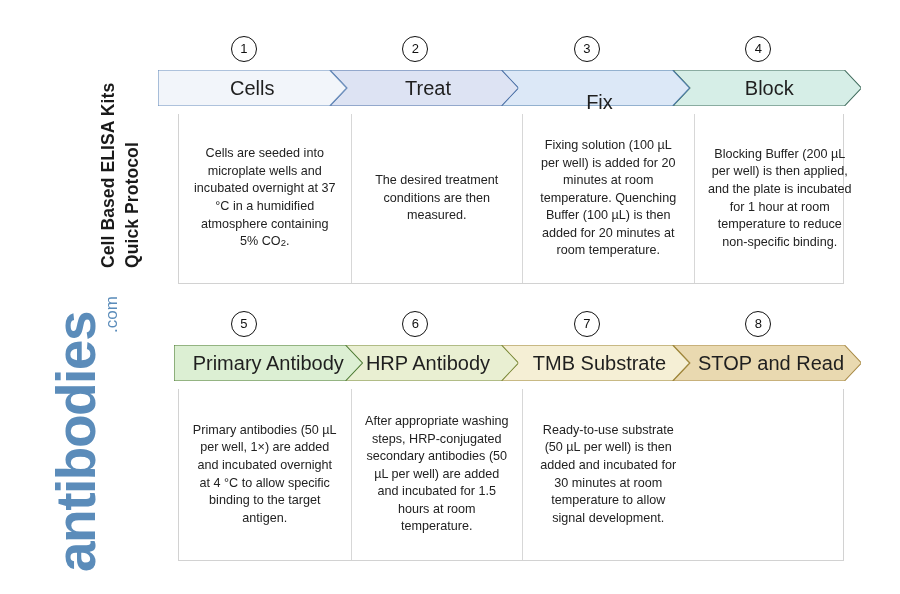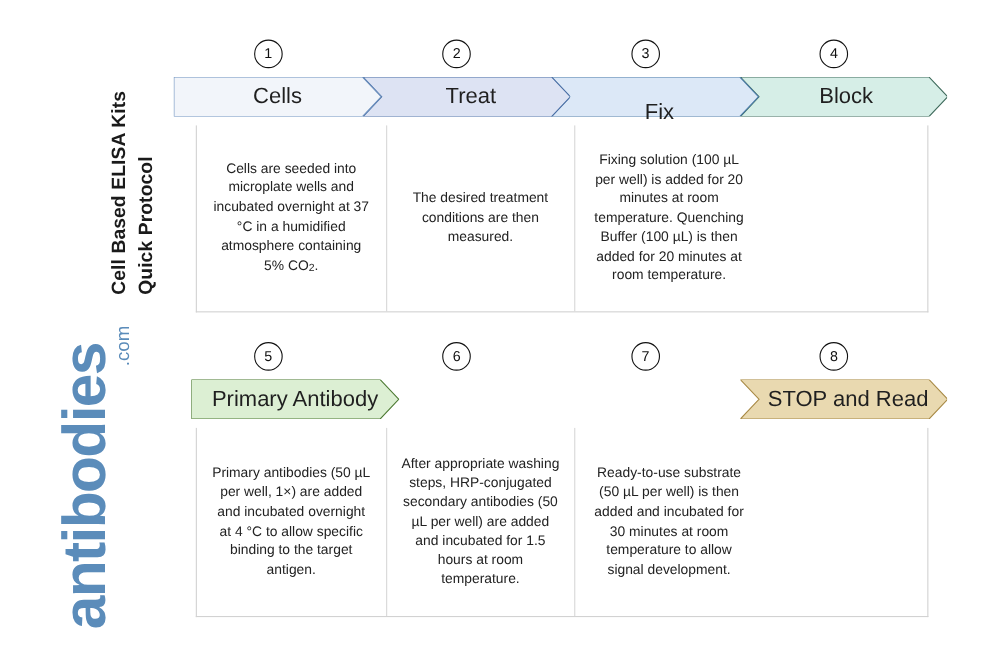--- a/index.html
+++ b/index.html
@@ -203,37 +203,52 @@
   <div class="bodies">
       <div class="body-cell" style="left: 0px; width: 171.5px;">
         <div class="body-text">Cells are seeded into microplate wells and incubated overnight at 37 °C in a humidified atmosphere containing 5% CO<sub>2</sub>.</div>
       </div>
       <div class="body-cell divider" style="left: 171.5px; width: 171.5px;">
         <div class="body-text">The desired treatment conditions are then measured.</div>
       </div>
       <div class="body-cell divider" style="left: 343px; width: 171.5px;">
         <div class="body-text">Fixing solution (100 µL per well) is added for 20 minutes at room temperature. Quenching Buffer (100 µL) is then added for 20 minutes at room temperature.</div>
       </div>
+      <div class="body-cell divider" style="left: 514.5px; width: 171.5px;">
+        <div class="body-text">Blocking Buffer (200 µL per well) is then applied, and the plate is incubated for 1 hour at room temperature to reduce non-specific binding.</div>
+      </div>
     </div>
 </div>
 
 <div class="flow-row" id="row-2">
   <div class="numbers">
       <div class="num-circle" style="left: 85.75px;">5</div>
       <div class="num-circle" style="left: 257.25px;">6</div>
       <div class="num-circle" style="left: 428.75px;">7</div>
       <div class="num-circle" style="left: 600.25px;">8</div>
     </div>
   <div class="chevrons">
       <div class="chev" style="left: 16px; width: 188.5px; z-index: 4;">
         <svg class="chev-bg" viewBox="0 0 188.5 44" preserveAspectRatio="none">
           <polygon points="0,0 171.5,0 188.5,22 171.5,44 0,44" fill="#dcefd3" stroke="#4d7a33" stroke-width="1.1"></polygon>
         </svg>
         <span style="margin-left: 0px;">Primary Antibody</span>
       </div>
+      <div class="chev" style="left: 171.5px; width: 188.5px; z-index: 3;">
+        <svg class="chev-bg" viewBox="0 0 188.5 44" preserveAspectRatio="none">
+          <polygon points="0,0 171.5,0 188.5,22 171.5,44 0,44 17,22" fill="#e9efd2" stroke="#7b8a3a" stroke-width="1.1"></polygon>
+        </svg>
+        <span style="margin-left: 8.5px;">HRP Antibody</span>
+      </div>
+      <div class="chev" style="left: 343px; width: 188.5px; z-index: 2;">
+        <svg class="chev-bg" viewBox="0 0 188.5 44" preserveAspectRatio="none">
+          <polygon points="0,0 171.5,0 188.5,22 171.5,44 0,44 17,22" fill="#f5efd5" stroke="#9b8434" stroke-width="1.1"></polygon>
+        </svg>
+        <span style="margin-left: 8.5px;">TMB Substrate</span>
+      </div>
       <div class="chev" style="left: 514.5px; width: 188.5px; z-index: 1;">
         <svg class="chev-bg" viewBox="0 0 188.5 44" preserveAspectRatio="none">
           <polygon points="0,0 171.5,0 188.5,22 171.5,44 0,44 17,22" fill="#e9d9b0" stroke="#a88a46" stroke-width="1.1"></polygon>
         </svg>
         <span style="margin-left: 8.5px; text-align: center;">STOP and Read</span>
       </div>
     </div>
   <div class="bodies">
       <div class="body-cell" style="left: 0px; width: 171.5px;">
         <div class="body-text">Primary antibodies (50 µL per well, 1×) are added and incubated overnight at 4 °C to allow specific binding to the target antigen.</div>

